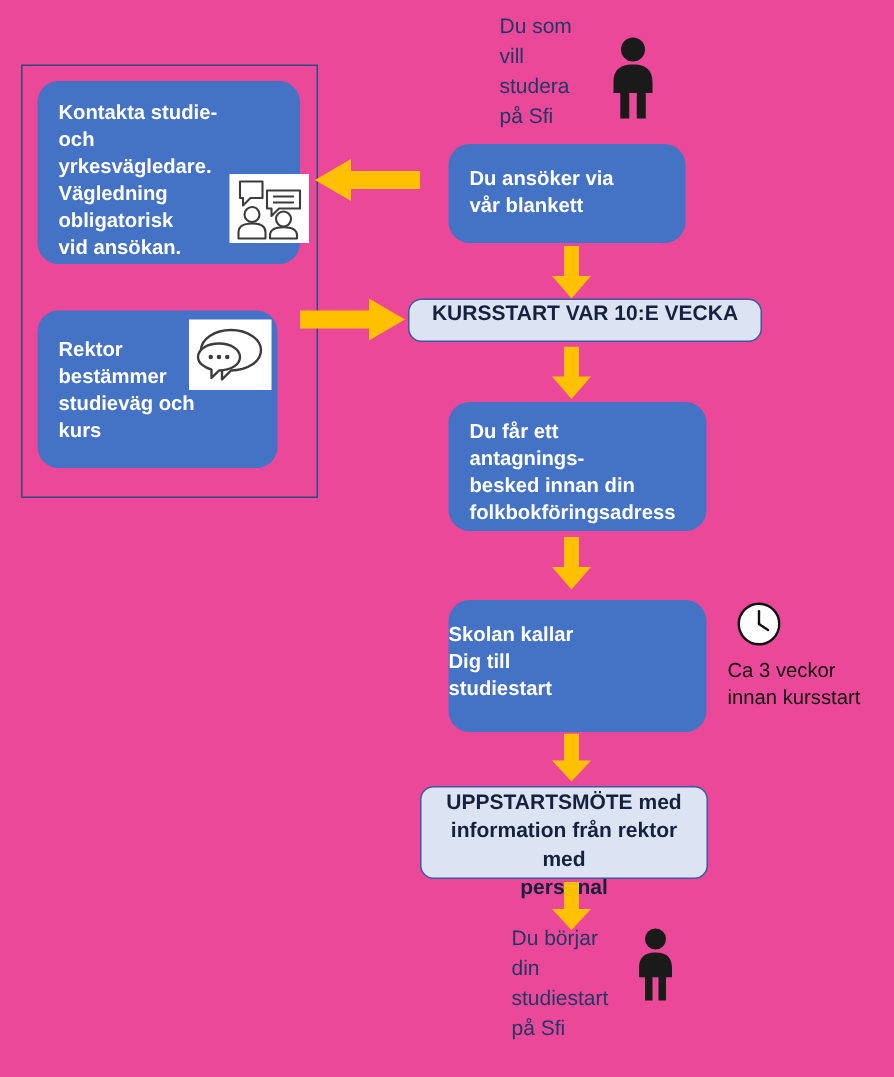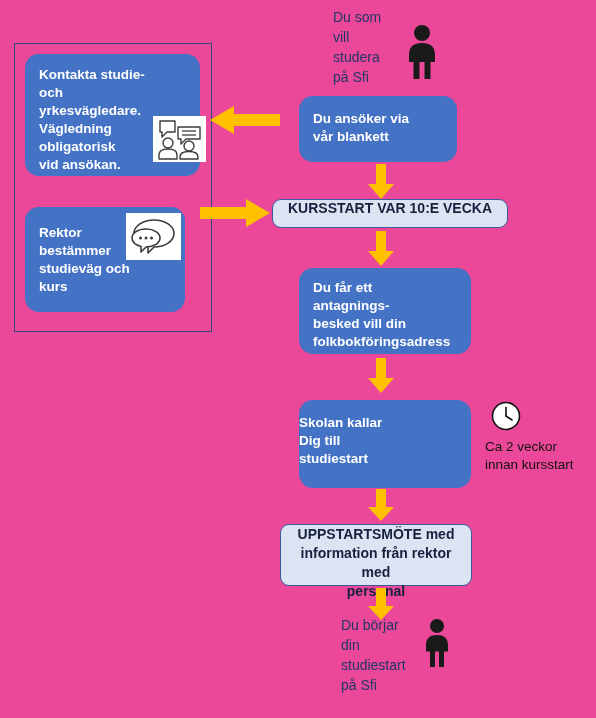--- a/index.html
+++ b/index.html
@@ -172,21 +172,21 @@
 
   <div class="abs arrow-wrap" style="left:367px; top:231px; width:28px; height:36px;">
     <svg class="icon-bare" width="28" height="36" viewBox="0 0 28 36" aria-hidden="true">
       <path d="M9 0 L19 0 L19 20 L27 20 L14 35 L1 20 L9 20 Z" fill="#FFC000"></path>
     </svg>
   </div>
 
   <div class="abs blue-card" style="left:299px; top:268px; width:172px; height:86px;">
     <div class="txt" style="left:14px; top:11px; width:152px;">Du får ett
 antagnings-
-besked vill din
+besked innan din
 folkbokföringsadress</div>
 
   </div>
 
   <div class="abs arrow-wrap" style="left:367px; top:358px; width:28px; height:36px;">
     <svg class="icon-bare" width="28" height="36" viewBox="0 0 28 36" aria-hidden="true">
       <path d="M9 0 L19 0 L19 20 L27 20 L14 35 L1 20 L9 20 Z" fill="#FFC000"></path>
     </svg>
   </div>
 
@@ -197,21 +197,21 @@
 
   </div>
 
   <div class="abs" style="left:490px; top:400px; width:32px; height:32px;">
     <svg class="icon-bare" width="32" height="32" viewBox="0 0 32 32" aria-hidden="true">
       <circle cx="16" cy="16" r="13.5" fill="#ffffff" stroke="#111111" stroke-width="1.6"></circle>
       <line x1="16" y1="16" x2="16" y2="7.5" stroke="#111111" stroke-width="1.6" stroke-linecap="round"></line>
       <line x1="16" y1="16" x2="22" y2="20" stroke="#111111" stroke-width="1.6" stroke-linecap="round"></line>
     </svg>
   </div>
-  <div class="abs note-label" style="left:485px; top:438px; width:105px;">Ca 2 veckor
+  <div class="abs note-label" style="left:485px; top:438px; width:105px;">Ca 3 veckor
 innan kursstart</div>
 
   <div class="abs arrow-wrap" style="left:367px; top:489px; width:28px; height:33px;">
     <svg class="icon-bare" width="28" height="33" viewBox="0 0 28 33" aria-hidden="true">
       <path d="M9 0 L19 0 L19 18 L27 18 L14 32 L1 18 L9 18 Z" fill="#FFC000"></path>
     </svg>
   </div>
 
   <div class="abs pale-box" style="left:280px; top:524px; width:192px; height:62px; font-size:14px; line-height:1.35; padding:0 8px;">
     <span style="white-space:pre-line;">UPPSTARTSMÖTE med

